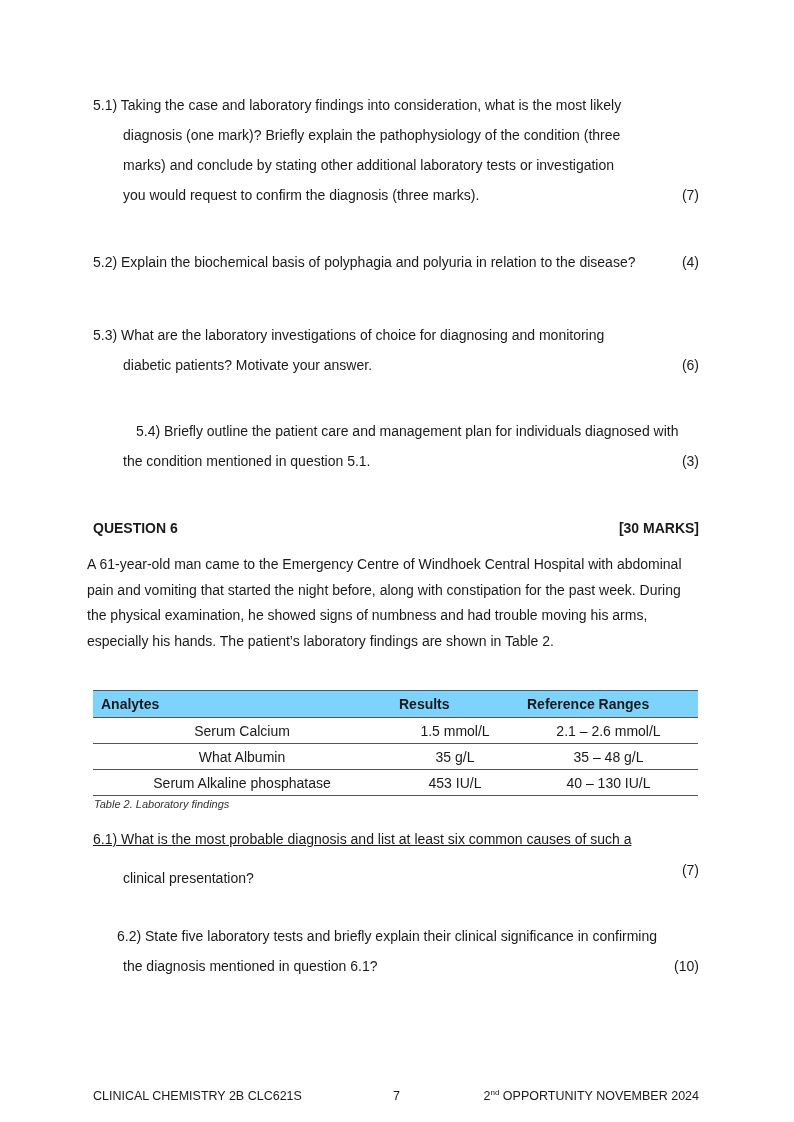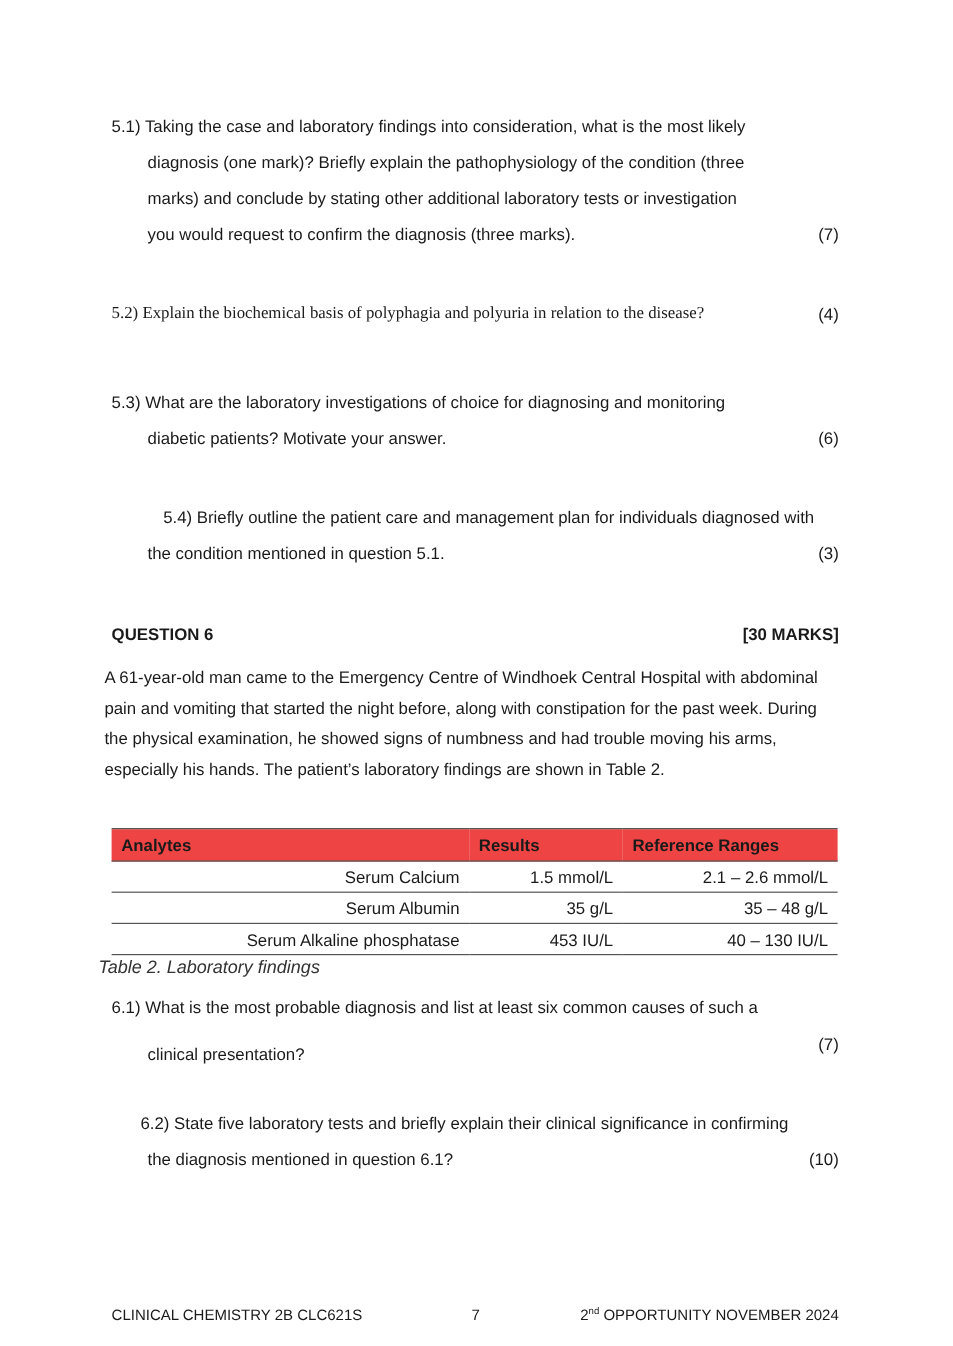--- a/index.html
+++ b/index.html
@@ -7,48 +7,48 @@
          font-family: "Liberation Sans", "DejaVu Sans", sans-serif; color: #1a1a1a; }
   .page { position: absolute; left: 0; top: 0; width: 794px; height: 966px; }
   .abs { position: absolute; font-size: 14px; line-height: 18px; white-space: nowrap; }
   .line1 { left: 93px; }
   .cont { left: 123px; }
   .mark { position: absolute; right: 95px; font-size: 14px; line-height: 18px; text-align: right; }
   .heading { font-weight: bold; font-size: 14px; }
   .para { position: absolute; left: 87px; width: 610px; font-size: 14px; line-height: 25.5px; }
   table.lab { position: absolute; left: 93px; top: 690px; width: 605px; border-collapse: collapse;
               font-size: 14px; }
-  table.lab th { background: #ef4444; text-align: left; font-weight: bold; padding: 3px 8px;
+  table.lab th { background: #7dd3fc; text-align: left; font-weight: bold; padding: 3px 8px;
                  height: 20px; border-top: 1.5px solid #555; border-bottom: 1px solid #555; }
-  table.lab td { text-align: right; padding: 3px 8px; height: 19px; border-bottom: 1px solid #555; }
+  table.lab td { text-align: center; padding: 3px 8px; height: 19px; border-bottom: 1px solid #555; }
   table.lab tr:last-child td { border-bottom: 1.5px solid #555; }
   .col1 { width: 282px; }
   .col2 { width: 112px; }
-  .caption { position: absolute; left: 82px; top: 798px; font-size: 15px; font-style: italic; color: #333; }
+  .caption { position: absolute; left: 94px; top: 798px; font-size: 11px; font-style: italic; color: #333; }
   .footer { position: absolute; top: 1088px; font-size: 12.5px; line-height: 16px; white-space: nowrap; }
   sup { font-size: 8px; vertical-align: super; line-height: 0; }
 </style>
 </head>
 <body>
 
 <div class="page">
 
   <div>
     <div class="abs line1" style="top:96px;">
       <span>5.1)</span>
       <span>Taking the case and laboratory findings into consideration, what is the most likely</span>
     </div>
     <div class="abs cont" style="top:126px;">diagnosis (one mark)? Briefly explain the pathophysiology of the condition (three</div>
     <div class="abs cont" style="top:156px;">marks) and conclude by stating other additional laboratory tests or investigation</div>
     <div class="abs cont" style="top:186px;">you would request to confirm the diagnosis (three marks).</div>
     <div class="mark" style="top:186px;">(7)</div>
   </div>
 
   <div>
-    <div class="abs line1" style="top:253px;font-family:Liberation Serif, serif;">
+    <div class="abs line1" style="top:253px;">
       <span>5.2)</span>
       <span>Explain the biochemical basis of polyphagia and polyuria in relation to the disease?</span>
     </div>
     <div class="mark" style="top:253px;">(4)</div>
   </div>
 
   <div>
     <div class="abs line1" style="top:326px;">
       <span>5.3)</span>
       <span>What are the laboratory investigations of choice for diagnosing and monitoring</span>
@@ -79,35 +79,35 @@
         <th>Reference Ranges</th>
       </tr>
     </thead>
     <tbody>
       <tr>
         <td>Serum Calcium</td>
         <td>1.5 mmol/L</td>
         <td>2.1 – 2.6 mmol/L</td>
       </tr>
       <tr>
-        <td>Serum Albumin</td>
+        <td>What Albumin</td>
         <td>35 g/L</td>
         <td>35 – 48 g/L</td>
       </tr>
       <tr>
         <td>Serum Alkaline phosphatase</td>
         <td>453 IU/L</td>
         <td>40 – 130 IU/L</td>
       </tr>
     </tbody>
   </table>
   <div class="caption">Table 2. Laboratory findings</div>
 
   <div>
-    <div class="abs line1" style="top:830px;">
+    <div class="abs line1" style="top:830px;text-decoration:underline;">
       <span>6.1)</span>
       <span>What is the most probable diagnosis and list at least six common causes of such a</span>
     </div>
     <div class="abs cont" style="top:869px;">clinical presentation?</div>
     <div class="mark" style="top:861px;">(7)</div>
   </div>
 
   <div>
     <div class="abs line1" style="top:927px;margin-left:24px;">
       <span>6.2)</span>

